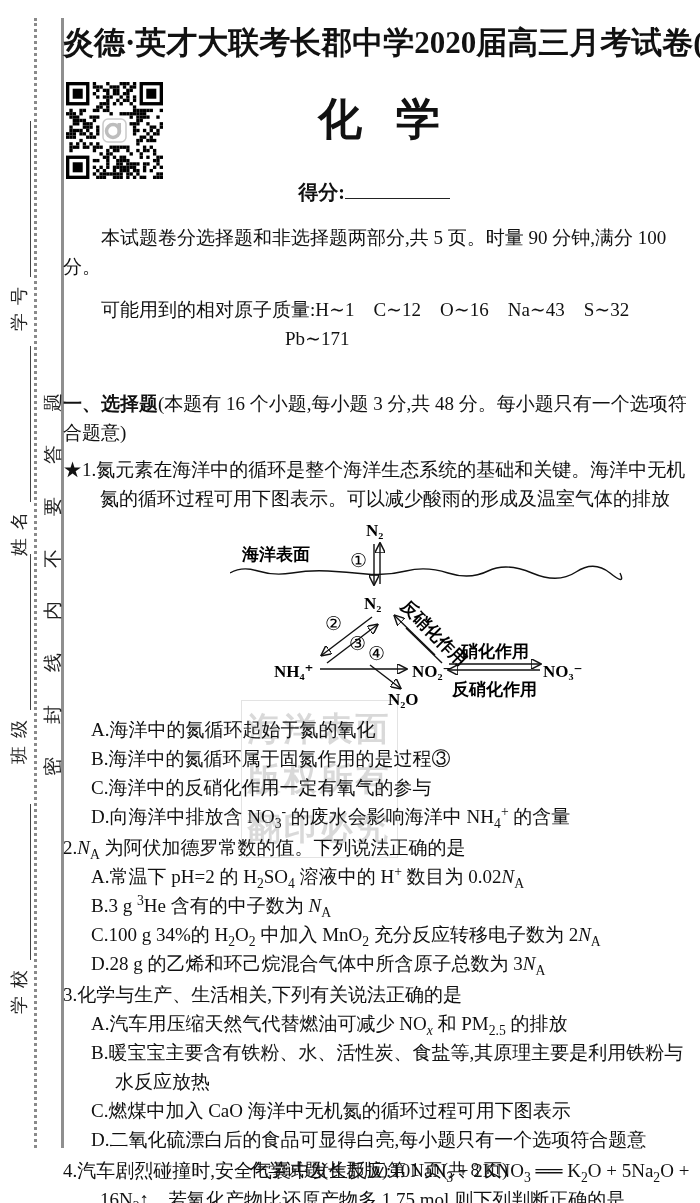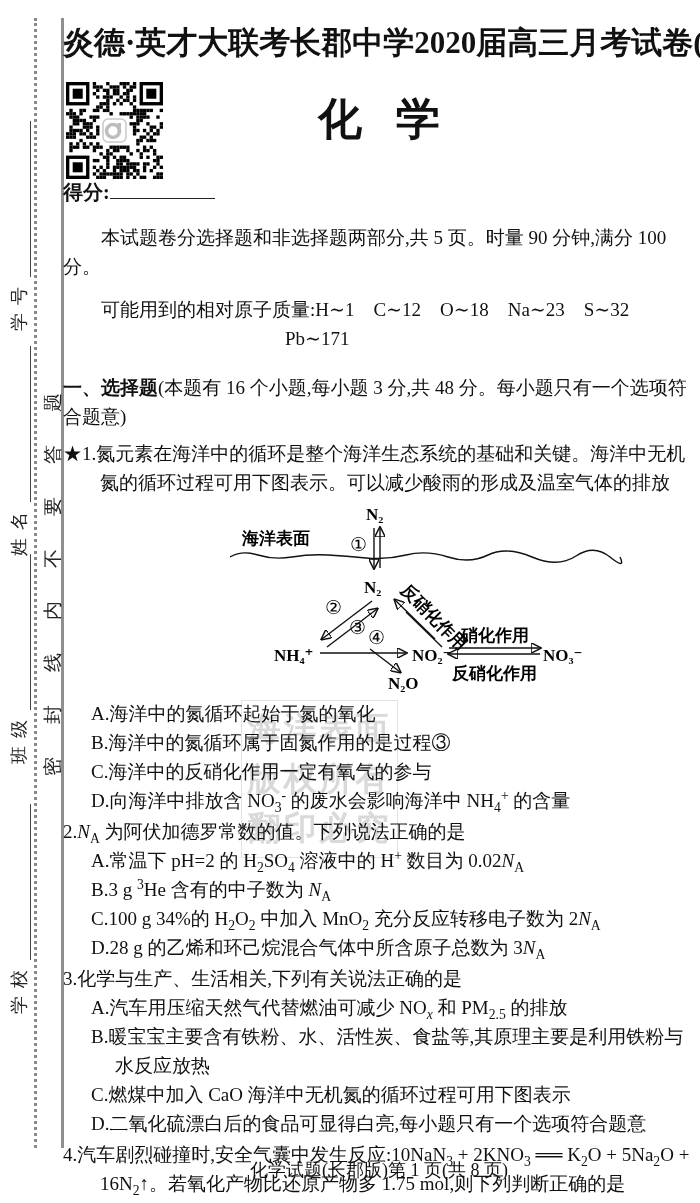--- a/index.html
+++ b/index.html
@@ -22,29 +22,29 @@
              justify-content:space-between;padding:6px 0;box-sizing:border-box;z-index:0;}
   .watermark div{font-size:33px;font-weight:700;color:#b5b5b5;opacity:.5;
                  text-align:center;letter-spacing:3px;}
   
   .content{position:absolute;left:63px;top:0;width:632px;z-index:1;font-size:19px;line-height:29px;}
   .exam-title{margin-top:24px;text-align:center;font-size:31px;line-height:38px;
               font-weight:700;letter-spacing:0px;white-space:nowrap;}
   .qr{position:absolute;left:66px;top:82px;}
   .subject{margin-top:32px;text-align:center;font-size:44px;line-height:52px;
            font-weight:700;letter-spacing:34px;text-indent:34px;}
-  .score-row{margin-top:32px;text-align:left;padding-right:10px;font-weight:700;font-size:20px;}
+  .score-row{margin-top:32px;text-align:center;padding-right:10px;font-weight:700;font-size:20px;}
   .score-line{display:inline-block;width:105px;border-bottom:1.5px solid #222;height:20px;
               vertical-align:baseline;}
   p{margin:0;}
   .indent{text-indent:2em;}
   .p1{margin-top:16px;}
   .p2{margin-top:14px;}
   .pbline{padding-left:222px;}
-  .section{margin-top:20px;}
+  .section{margin-top:36px;}
   .section b{font-weight:700;}
   .q{padding-left:37px;text-indent:-37px;margin-top:2px;}
   .q1{margin-top:8px;}
   .opt{padding-left:52px;text-indent:-24px;}
   .diagram{display:block;margin:4px 0 2px 167px;}
   .diagram text{font-size:17px;font-weight:600;font-family:"Liberation Serif","DejaVu Serif",serif;}
   .diagram .circ{font-size:19px;font-weight:400;}
   .diagram line,.diagram path{stroke:#111;stroke-width:1.4;fill:none;}
   .footer{position:absolute;left:63px;top:1158px;width:632px;text-align:center;font-size:18px;}
   sub,sup{font-size:72%;line-height:0;}
@@ -372,21 +372,21 @@
 
     <div class="exam-title">炎德·英才大联考长郡中学2020届高三月考试卷(四)</div>
 
     <div class="subject">化学</div>
 
     <div class="score-row">
       <span>得分:</span><span class="score-line"></span>
     </div>
 
     <p class="indent p1">本试题卷分选择题和非选择题两部分,共 5 页。时量 90 分钟,满分 100 分。</p>
-    <p class="indent p2">可能用到的相对原子质量:H∼1　C∼12　O∼18　Na∼23　S∼32</p>
+    <p class="indent p2">可能用到的相对原子质量:H∼1　C∼12　O∼16　Na∼43　S∼32</p>
     <p class="pbline">Pb∼171</p>
 
     <p class="section">
       <b>一、选择题</b><span>(本题有 16 个小题,每小题 3 分,共 48 分。每小题只有一个选项符合题意)</span>
     </p>
 
     <p class="q q1">
       <span>★1.</span><span>氮元素在海洋中的循环是整个海洋生态系统的基础和关键。海洋中无机氮的循环过程可用下图表示。可以减少酸雨的形成及温室气体的排放</span>
     </p>
 

